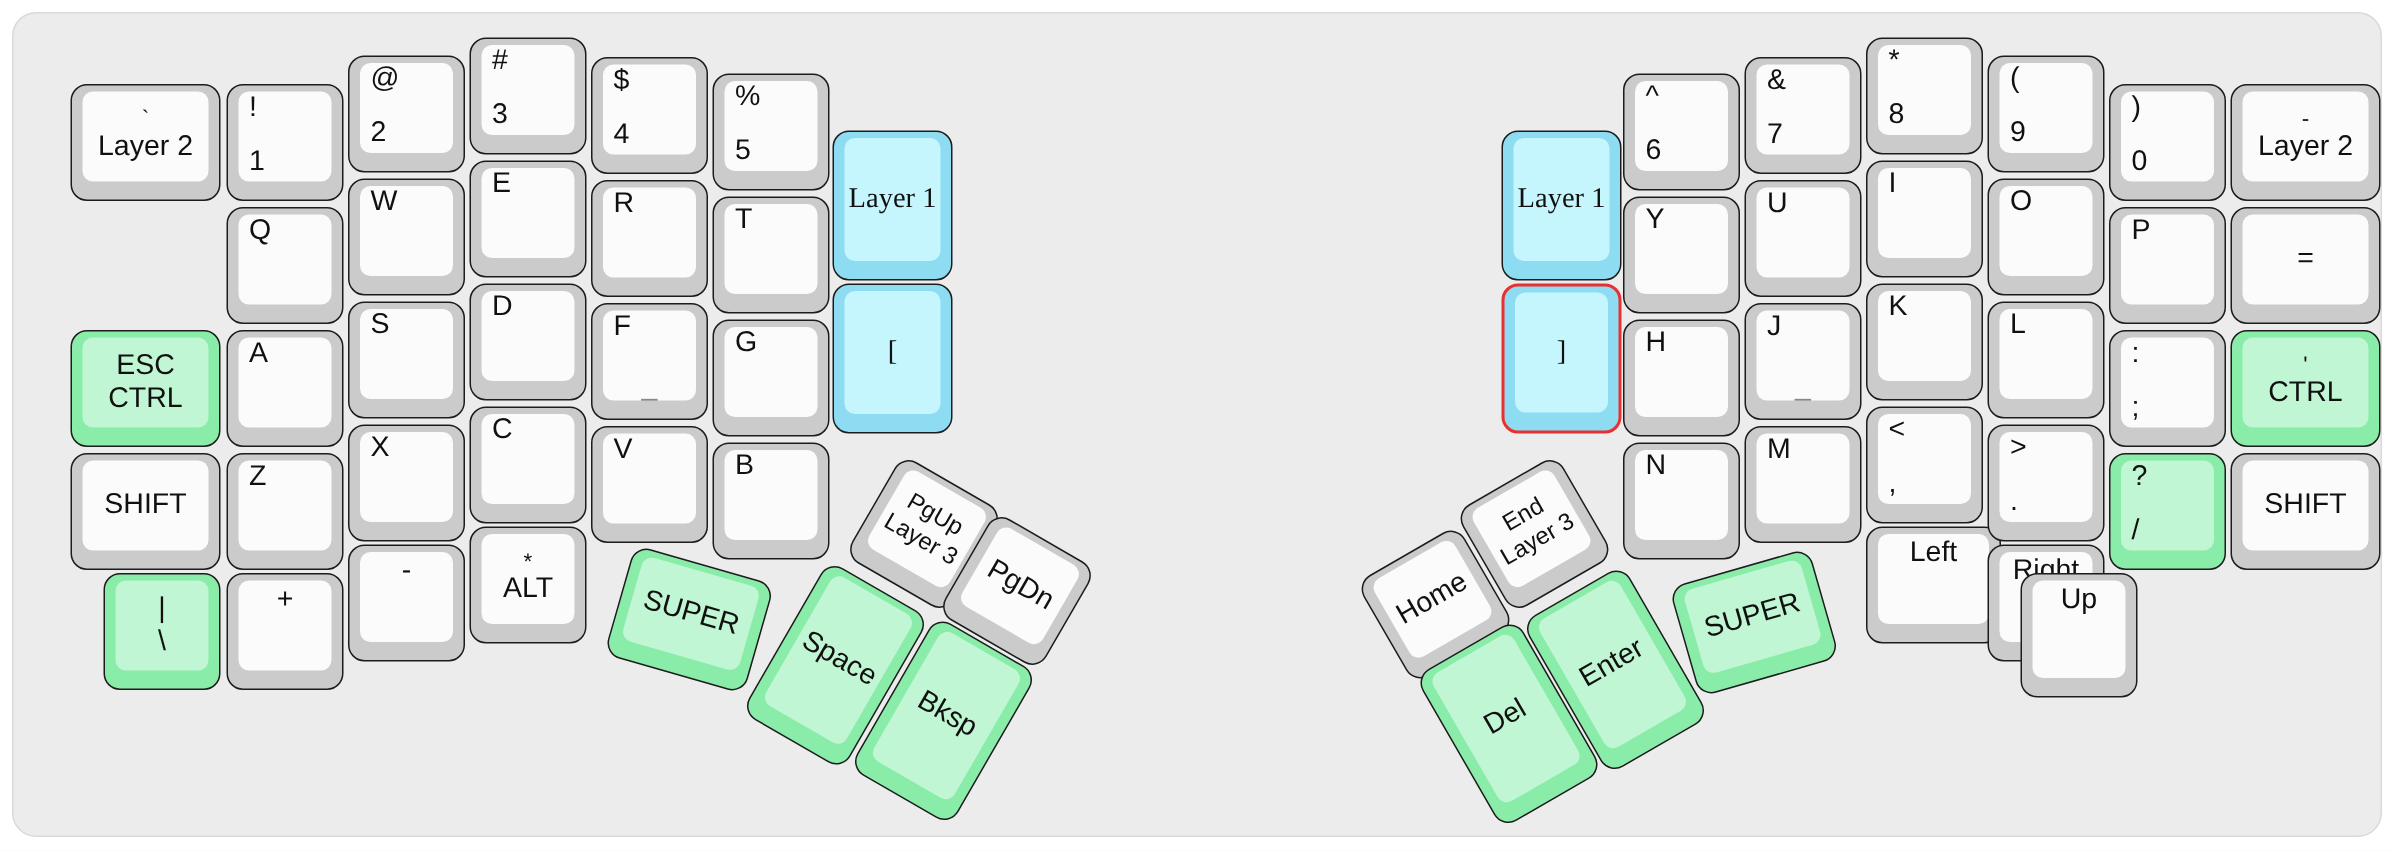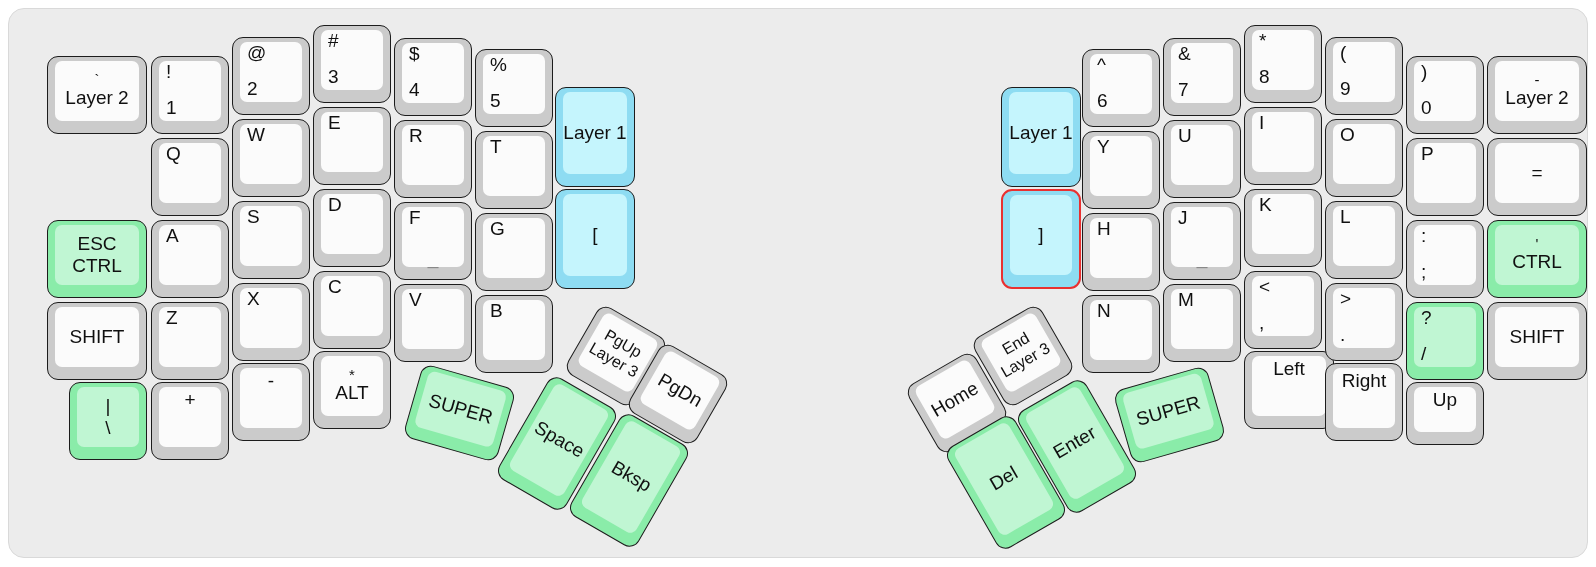--- a/index.html
+++ b/index.html
@@ -14,21 +14,21 @@
   }
   .key.gray{background:#cbcbcb;}
   .key.green{background:#8aeca9;}
   .key.blue{background:#8edcf2;}
   .key.redsel{border-color:#e93030;border-width:2px;}
   .face{
     position:absolute;left:7px;right:7px;top:4px;bottom:12px;border-radius:7px;
   }
   .gray .face{background:#fbfbfb;}
   .green .face{background:#c0f6d3;}
-  .blue .face{background:#c5f5fd;}
+  .blue .face{background:#c5f5fd;font-family:Liberation Serif, serif;}
   .lbl{position:absolute;color:#101010;font-size:19px;white-space:nowrap;line-height:1.1;}
   .lbl.pair-top{top:1px;left:7px;}
   .lbl.pair-main{bottom:2px;left:7px;}
   .lbl.tl{top:1px;left:7px;}
   .lbl.tc{top:3px;left:0;width:100%;text-align:center;}
   .lbl.us{bottom:-2px;left:50%;transform:translateX(-50%);color:#888;}
   .cstack{
     position:absolute;inset:0;display:flex;flex-direction:column;
     align-items:center;justify-content:center;text-align:center;
   }
@@ -371,21 +371,21 @@
         <span class="lbl pair-top">:</span>
         <span class="lbl pair-main">;</span>
       </div>
     </div>
     <div class="key green" style="left: 1397px; top: 293px; width: 78px; height: 78px;">
       <div class="face">
         <span class="lbl pair-top">?</span>
         <span class="lbl pair-main">/</span>
       </div>
     </div>
-    <div class="key gray" style="left: 1397px; top: 373px; width: 78px; height: 63px;">
+    <div class="key gray" style="left: 1338px; top: 373px; width: 78px; height: 83px;">
       <div class="face">
         <span class="lbl tc">Up</span>
       </div>
     </div>
     <div class="key gray" style="left: 1478px; top: 47px; width: 100px; height: 78px;">
       <div class="face">
         <div class="cstack">
           <span class="cline small">-</span>
           <span class="cline">Layer 2</span>
         </div>

